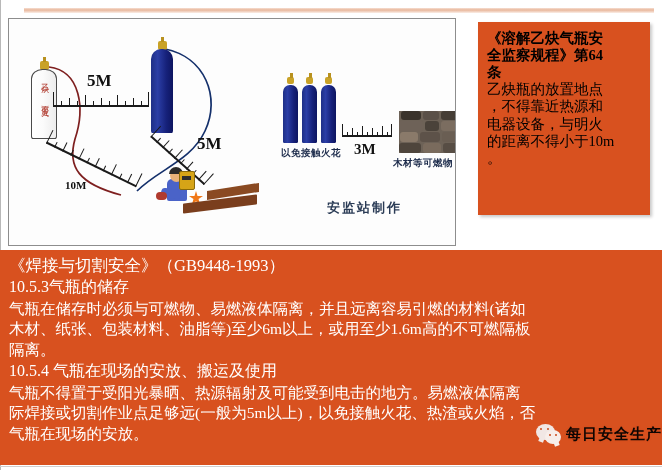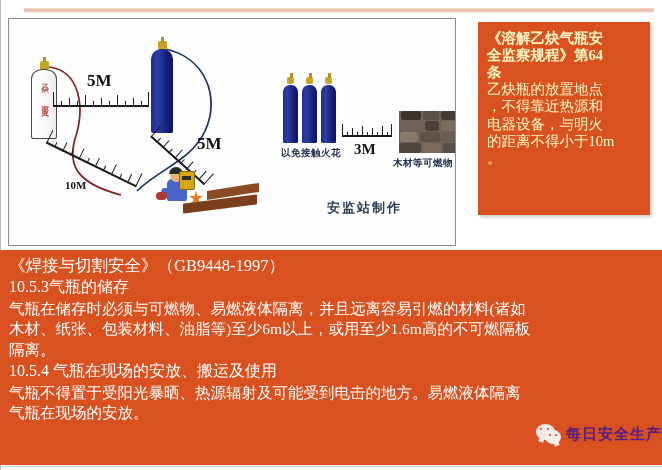--- a/index.html
+++ b/index.html
@@ -75,21 +75,21 @@
 
   
   .logs{position:absolute;overflow:hidden;background:#6d6257;}
   .logs .row{position:absolute;left:0;width:100%;}
   .logs .log{position:absolute;height:100%;border-radius:3px;}
 
   
   .callout{position:absolute;left:478px;top:22px;width:172px;height:193px;
     background:#d8511f;box-sizing:border-box;padding:8px 7px 6px 9px;
     box-shadow:2px 2px 3px rgba(0,0,0,.22);}
-  .callout p{margin:0;color:#fef9c3;font-size:14.5px;line-height:1.18;
+  .callout p{margin:0;color:#000000;font-size:14.5px;line-height:1.18;
     font-family:"Liberation Serif","DejaVu Serif",serif;letter-spacing:0px;}
   .callout .t1{font-weight:bold;}
 
   
   .block{position:absolute;left:0;top:250px;width:662px;height:215px;background:#d8511f;
     box-sizing:border-box;padding:5px 9px 0 9px;overflow:hidden;}
   .block p{margin:0 0 1px 0;color:#ffffff;line-height:1.28;
     font-family:"Liberation Serif","DejaVu Serif",serif;}
   .ln-title{font-size:16.5px;letter-spacing:0px;}
   .ln-head{font-size:16px;}
@@ -97,21 +97,21 @@
 
   .wm{position:absolute;left:536px;top:424px;display:flex;align-items:center;gap:4px;opacity:.93;}
   .wm-logo{position:relative;width:26px;height:21px;}
   .wm-logo .b1{position:absolute;left:0;top:0;width:19px;height:16px;background:#f3f3f3;border-radius:50%;}
   .wm-logo .b1:after{content:"";position:absolute;left:3px;top:13px;width:5px;height:5px;
     background:#f3f3f3;transform:rotate(20deg);}
   .wm-logo .b2{position:absolute;left:9px;top:6px;width:16px;height:14px;background:#fafafa;border-radius:50%;}
   .wm-logo .b2:after{content:"";position:absolute;left:9px;top:11px;width:5px;height:5px;
     background:#fafafa;transform:rotate(-20deg);}
   .wm-logo i{position:absolute;width:2.2px;height:2.2px;background:#c94a1c;border-radius:50%;}
-  .wm-text{color:#4c1d95;font-size:15px;font-weight:bold;letter-spacing:1px;
+  .wm-text{color:#000000;font-size:15px;font-weight:bold;letter-spacing:1px;
     font-family:"Liberation Serif",serif;text-shadow:0 0 2px rgba(200,70,25,.7);}
 
   .bottom-rule{position:absolute;left:0;top:466px;width:662px;height:1px;background:#cfcfcf;}
 </style>
 </head>
 <body>
 
 <div id="root">
 
   <div class="left-edge"></div>
@@ -264,27 +264,28 @@
     <p class="t1">全监察规程》第64</p>
     <p class="t1">条</p>
     <p>乙炔瓶的放置地点</p>
     <p>，不得靠近热源和</p>
     <p>电器设备，与明火</p>
     <p>的距离不得小于10m</p>
     <p>。</p>
   </div>
 
   <div class="block">
-    <p class="ln-title">《焊接与切割安全》（GB9448-1997）</p>
+    <p class="ln-title">《焊接与切割安全》（GB9448-1993）</p>
     <p class="ln-head">10.5.3气瓶的储存</p>
     <p class="ln-body">气瓶在储存时必须与可燃物、易燃液体隔离，并且远离容易引燃的材料(诸如</p>
     <p class="ln-body">木材、纸张、包装材料、油脂等)至少6m以上，或用至少1.6m高的不可燃隔板</p>
     <p class="ln-body">隔离。</p>
     <p class="ln-head">10.5.4 气瓶在现场的安放、搬运及使用</p>
     <p class="ln-body">气瓶不得置于受阳光暴晒、热源辐射及可能受到电击的地方。易燃液体隔离</p>
+    <p class="ln-body">际焊接或切割作业点足够远(一般为5m以上)，以免接触火花、热渣或火焰，否</p>
     <p class="ln-body">气瓶在现场的安放。</p>
   </div>
 
   <div class="wm">
     <div class="wm-logo">
       <div class="b1"></div>
       <i style="left:4px;top:4px;"></i>
       <i style="left:11px;top:4px;"></i>
       <div class="b2"></div>
       <i style="left:13px;top:10px;"></i>

